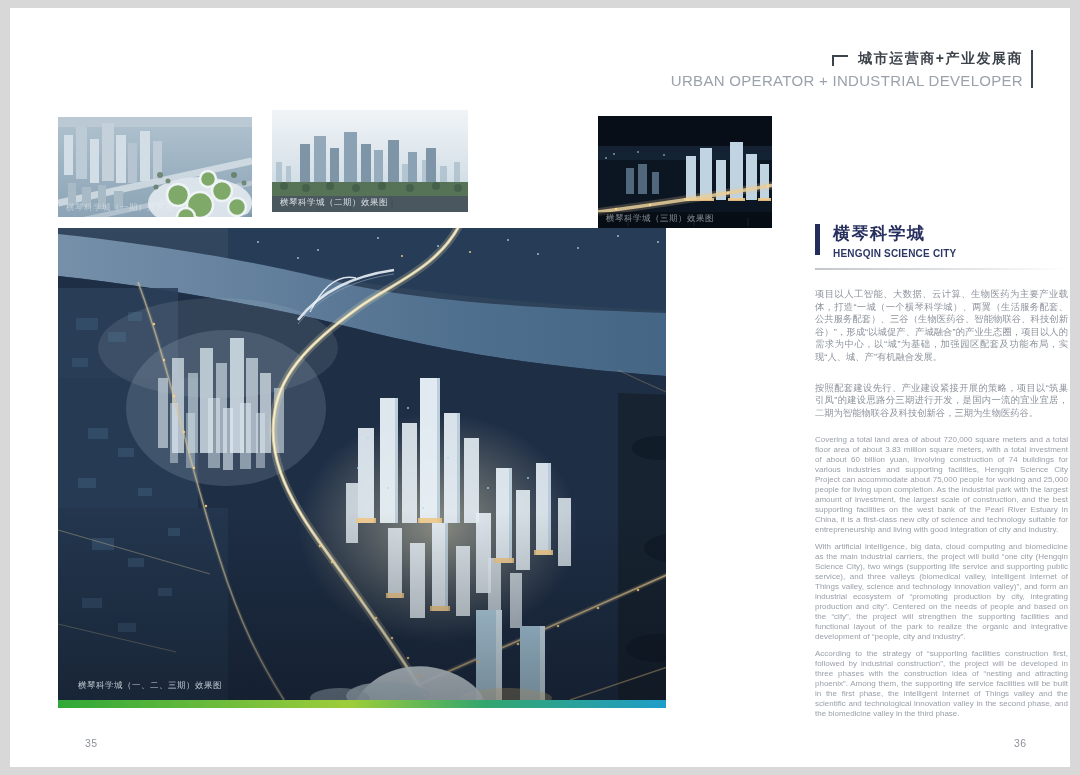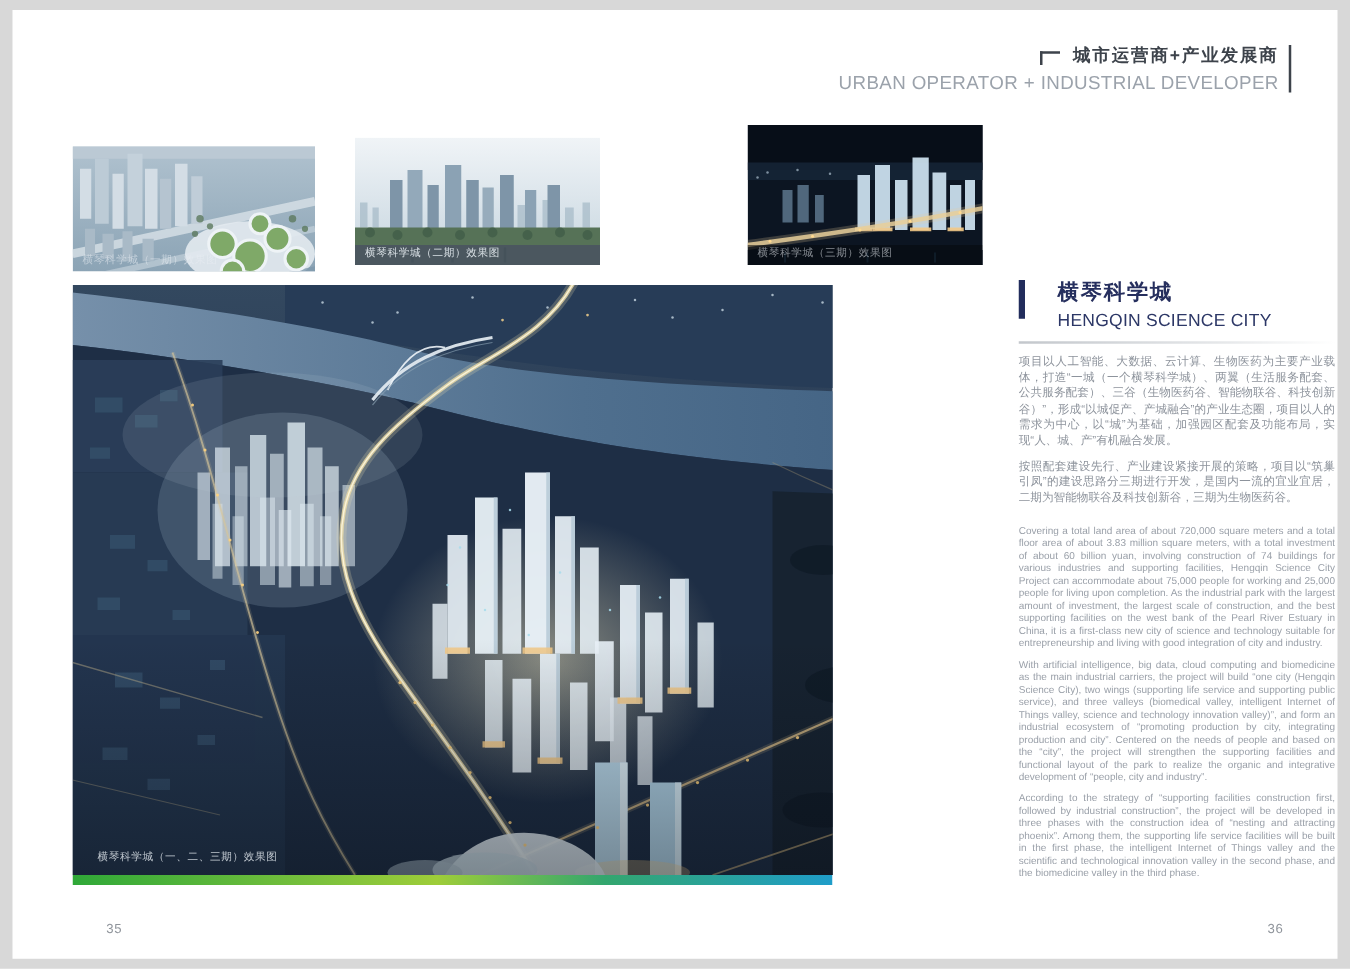--- a/index.html
+++ b/index.html
@@ -1,48 +1,48 @@
 <!DOCTYPE html>
 <html><head>
 <meta charset="utf-8">
 <style>
   *{margin:0;padding:0;box-sizing:border-box}
   html,body{width:1080px;height:775px}
   body{background:#d8d8d8;font-family:"Liberation Sans","DejaVu Sans",sans-serif;position:relative;overflow:hidden}
   .page{position:absolute;left:10px;top:8px;width:1060px;height:759px;background:#ffffff}
 
   
-  .hdr{position:absolute;top:28px;right:47px;text-align:right}
+  .hdr{position:absolute;top:42px;right:47px;text-align:right}
   .hdr-cn-row{display:flex;align-items:center;justify-content:flex-end;gap:10px}
   .bracket{display:inline-block;width:16px;height:11px;border-top:2px solid #3d434b;border-left:2px solid #3d434b;margin-top:3px}
   .hdr-cn{font-size:14px;font-weight:bold;color:#3d434b;letter-spacing:1.5px}
   .hdr-en{font-size:15px;color:#9ba2ab;letter-spacing:.3px;margin-top:4px}
   .hdr-vline{position:absolute;right:-10px;top:0;width:2px;height:38px;background:#3d434b}
 
   
   figure{position:absolute;overflow:hidden}
   figure svg{display:block}
   .thumb1{left:48px;top:109px;width:194px;height:100px}
-  .thumb2{left:274px;top:102px;width:196px;height:102px}
-  .thumb3{left:588px;top:92px;width:188px;height:112px}
+  .thumb2{left:262px;top:102px;width:196px;height:102px}
+  .thumb3{left:588px;top:108px;width:174px;height:112px}
   .main-fig{left:48px;top:220px;width:608px;height:480px}
   .strip{height:8px;width:100%;background:linear-gradient(90deg,#2fa838 0%,#7cc13c 33%,#9ecd39 48%,#33a66e 70%,#1f9dc9 100%)}
   .img-caption{position:absolute;left:8px;bottom:3px;font-size:8.5px;color:rgba(233,239,244,.9);letter-spacing:.5px;z-index:3;white-space:nowrap}
   .caption-faint{color:rgba(233,239,244,.55)}
   .caption-band{position:absolute;left:0;bottom:0;width:100%;height:16px;background:rgba(6,9,13,.55);z-index:2}
   .main-caption{left:20px;bottom:16px;font-size:8.5px;color:rgba(230,236,241,.8)}
 
   
   .article{position:absolute;left:805px;top:214px;width:253px}
-  .title-block{position:relative;padding-left:31px}
+  .title-block{position:relative;padding-left:18px}
   .title-bar{position:absolute;left:0;top:2px;width:5px;height:31px;background:#222d5c}
   .title-cn{font-size:17px;font-weight:bold;color:#262f5e;letter-spacing:1.5px}
-  .title-en{font-size:14px;font-weight:normal;color:#2c3766;margin-top:3px;letter-spacing:.2px}
+  .title-en{font-size:10px;font-weight:bold;color:#2c3766;margin-top:3px;letter-spacing:.2px}
   .title-divider{height:2px;margin-top:9px;background:linear-gradient(90deg,#c3c7cc,#e6e8ea 65%,rgba(233,234,236,0))}
-  .cn-para{font-size:9.3px;line-height:12.6px;color:#8d939c;text-align:justify;margin-top:8px}
+  .cn-para{font-size:9.3px;line-height:12.6px;color:#8d939c;text-align:justify;margin-top:18px}
   .cn-para.first{margin-top:10px}
   .en-block{margin-top:13px}
   .en-para{font-size:8px;line-height:9.9px;color:#9aa0a9;text-align:justify;margin-top:8px}
   .en-para.first{margin-top:16px}
 
   
   .pagenum{position:absolute;font-size:10.5px;color:#8f949b;letter-spacing:.5px}
   .pagenum-left{left:75px;top:729px}
   .pagenum-right{left:1004px;top:729px}
 </style>

